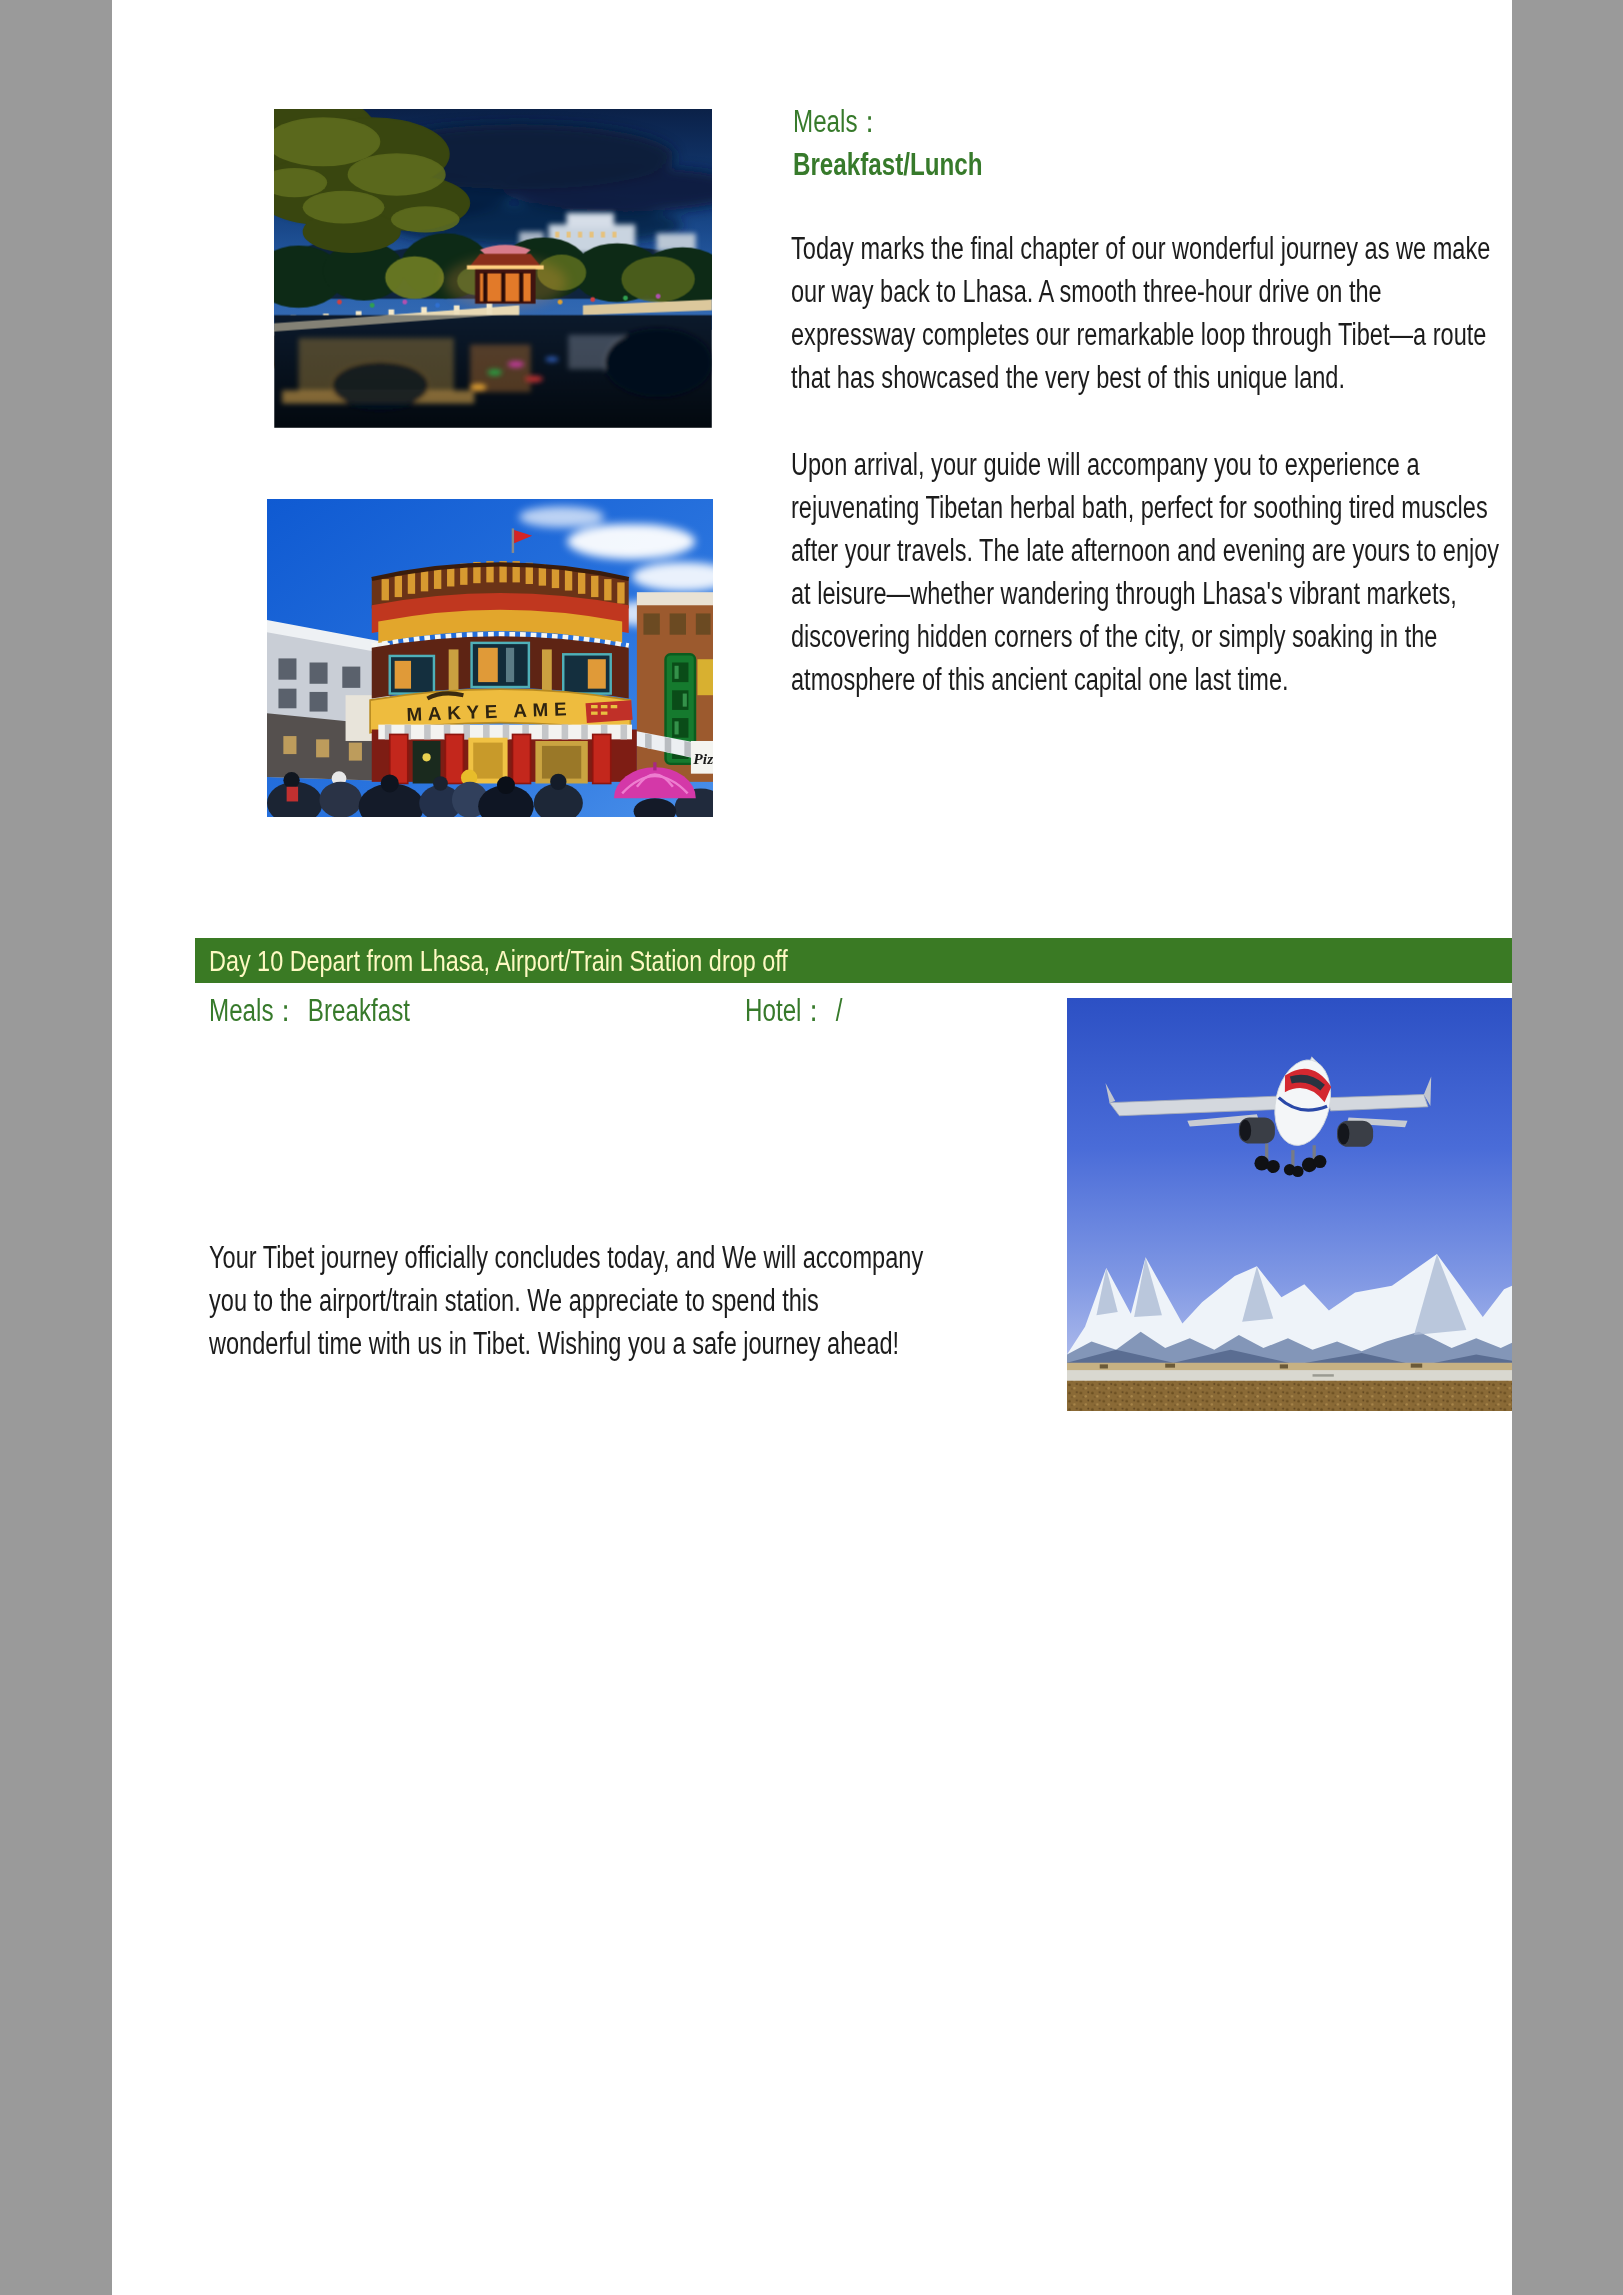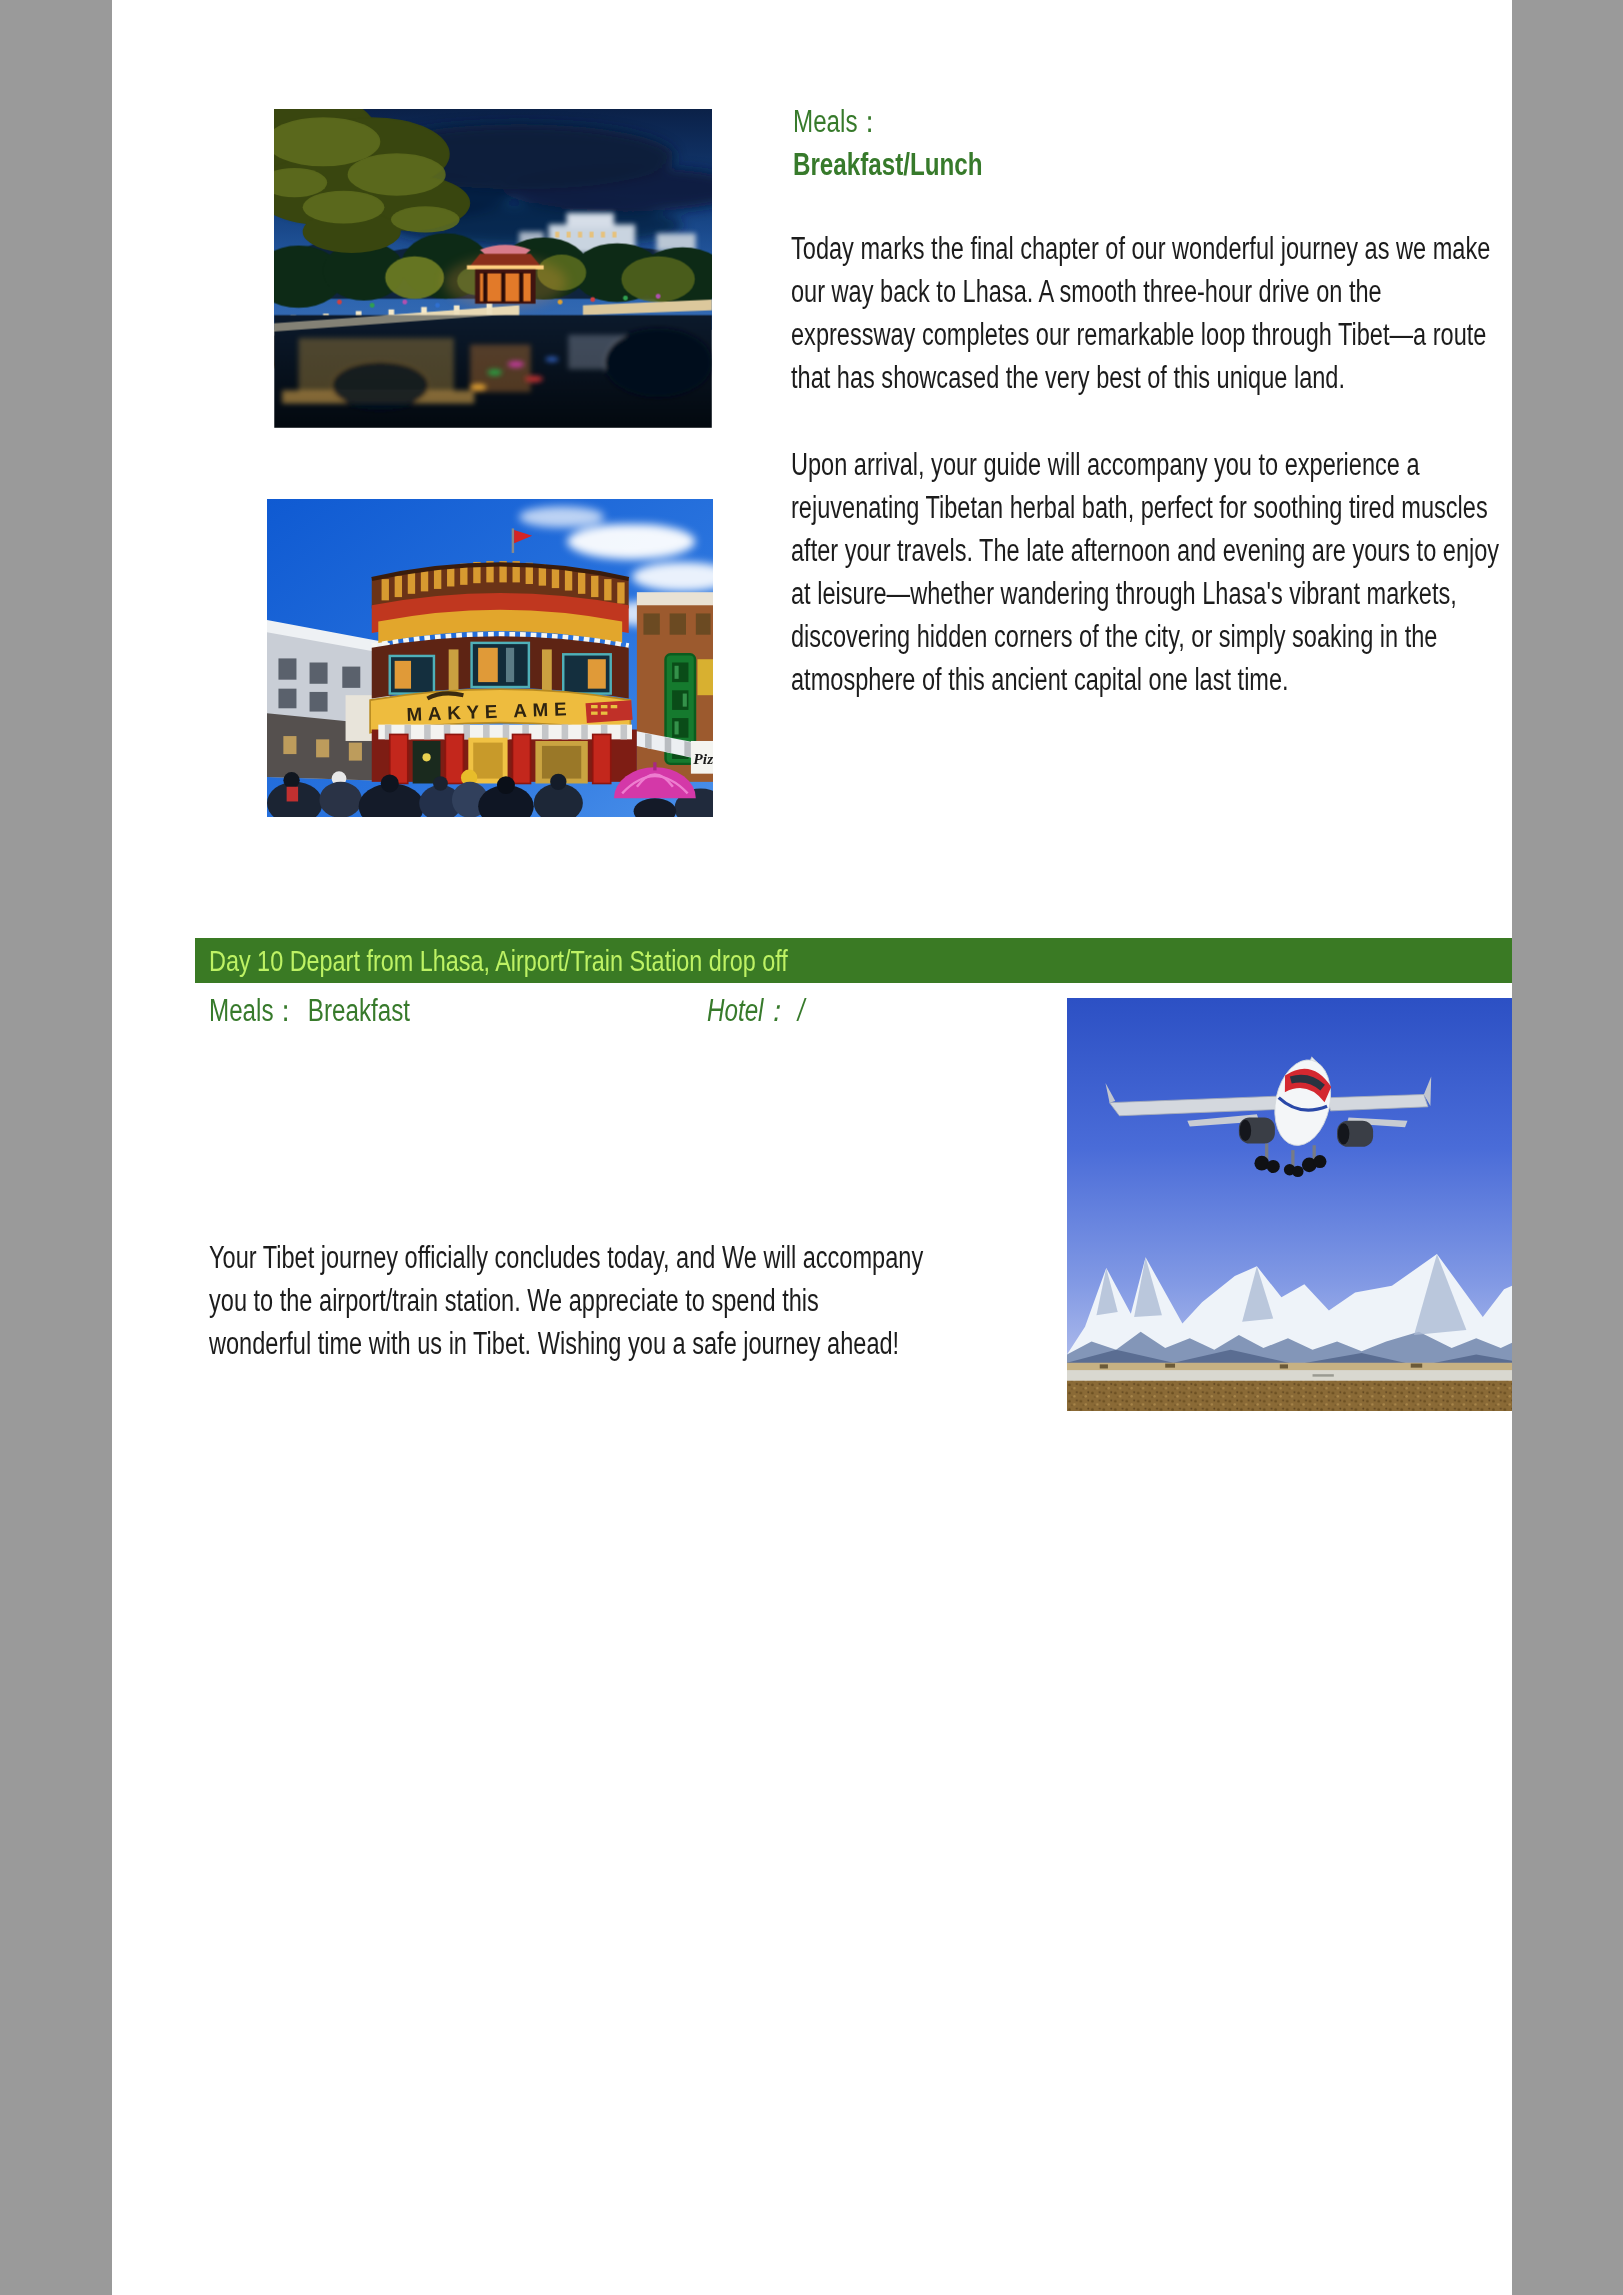--- a/index.html
+++ b/index.html
@@ -18,21 +18,21 @@
     white-space:pre-line;width:1162px;
     transform:scaleX(0.76);transform-origin:0 0;
   }
   .green{color:#377A2B;}
   .label{font-size:31px;line-height:43px;}
   .label .val{margin-left:13px;}
   .banner{
     position:absolute;background:#3A7A24;
   }
   .banner-text{
-    color:#bef264;font-size:30px;line-height:45px;padding-left:14.7px;
+    color:#fef9c3;font-size:30px;line-height:45px;padding-left:14.7px;
   }
 </style>
 </head>
 <body>
 
 <div class="page">
 
   <div class="photo" style="left:162px;top:109px;width:438px;height:319px;">
     <svg viewBox="0 0 536 390" preserveAspectRatio="none">
       <defs>
@@ -375,21 +375,21 @@
     </svg>
   </div>
 
   <div class="banner" style="left:83px;top:938px;width:1427px;height:45px;">
     <div class="banner-text"><span class="cond">Day 10 Depart from Lhasa, Airport/Train Station drop off</span></div>
   </div>
 
   <div class="abs green label" style="left:97px;top:989px;">
     <span class="cond"><span>Meals：</span><span class="val">Breakfast</span></span>
   </div>
-  <div class="abs green label" style="left:595px;top:989px;font-style:italic;">
+  <div class="abs green label" style="left:633px;top:989px;">
     <span class="cond"><span>Hotel：</span><span class="val">/</span></span>
   </div>
 
   <div class="abs" style="left:97px;top:1236px;">
     <div class="para">Your Tibet journey officially concludes today, and We will accompany
 you to the airport/train station. We appreciate to spend this
 wonderful time with us in Tibet. Wishing you a safe journey ahead!</div>
   </div>
 
   <div class="photo" style="left:955px;top:998px;width:541px;height:413px;">

